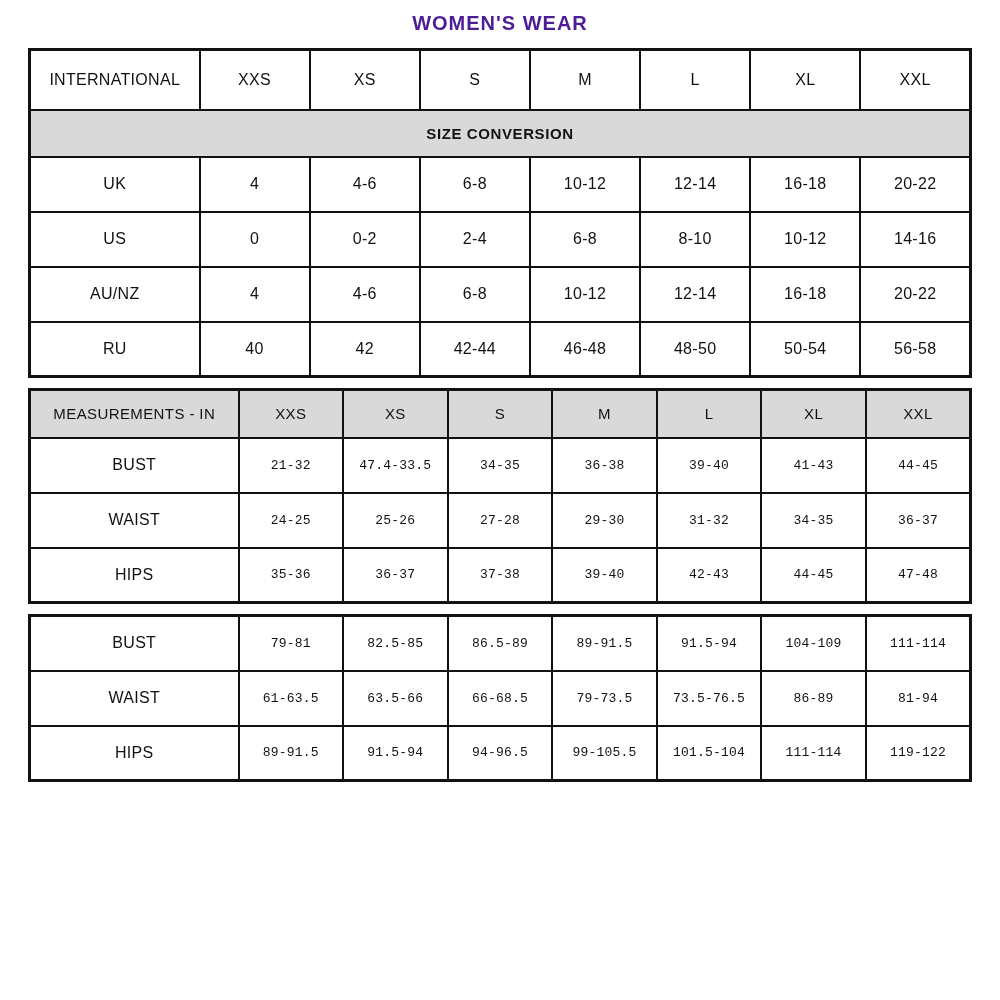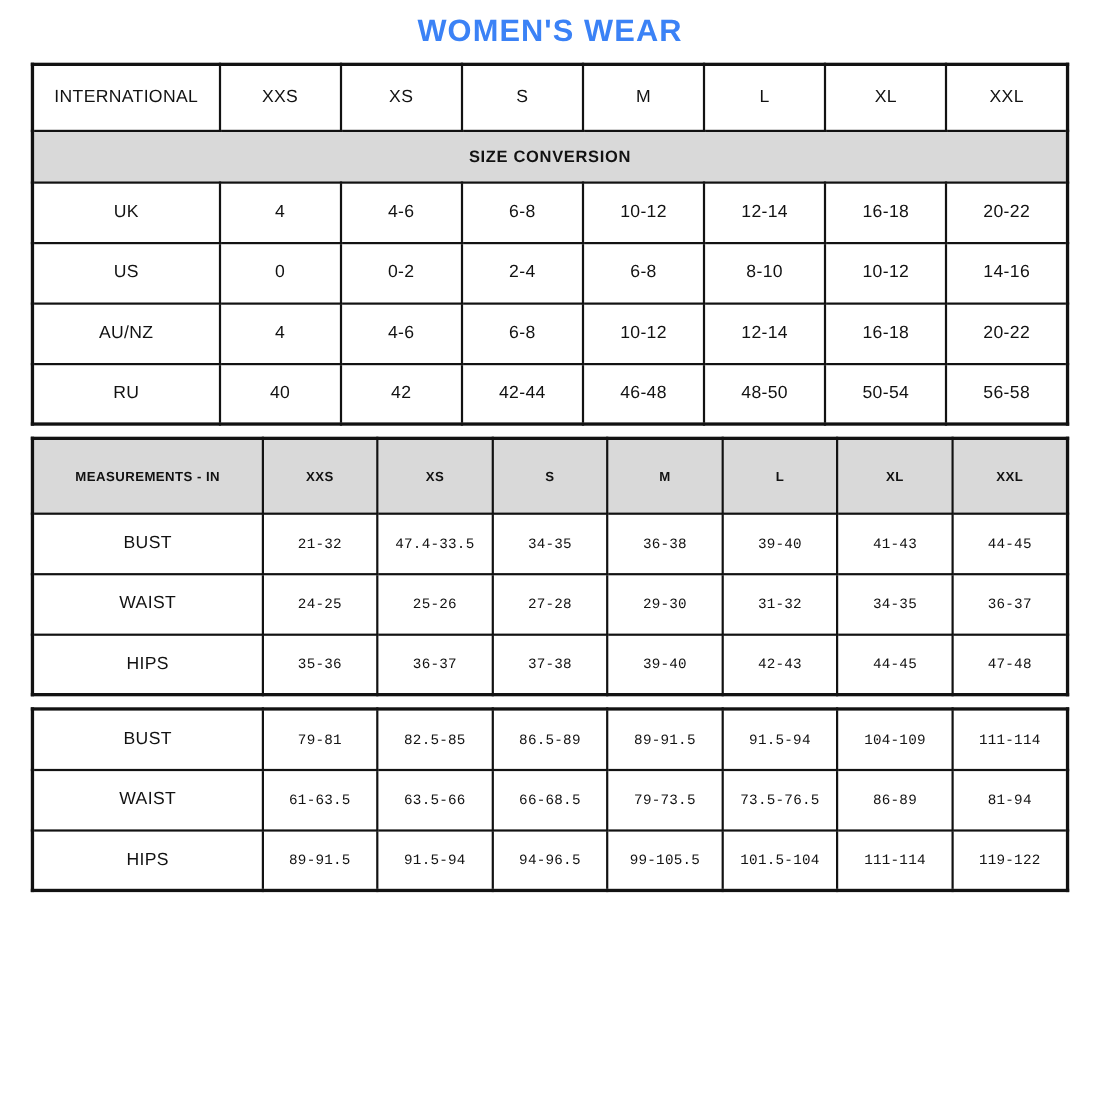--- a/index.html
+++ b/index.html
@@ -11,24 +11,24 @@
     height: 1000px;
     font-family: "Liberation Sans", sans-serif;
     color: #121212;
   }
   .page {
     padding: 12px 28px 0 28px;
   }
   .title {
     margin: 0 0 13px 0;
     text-align: center;
-    font-size: 28px;
+    font-size: 20px;
     font-weight: bold;
     letter-spacing: 1px;
-    color: #3b82f6;
+    color: #4c1d95;
   }
   table.grid {
     width: 944px;
     border-collapse: collapse;
     table-layout: fixed;
     margin: 0 0 10px 0;
     border: 3px solid var(--border, #121212);
   }
   table.grid th, table.grid td {
     border: 2px solid var(--border, #121212);
@@ -45,24 +45,24 @@
     letter-spacing: 0.6px;
   }
   .plain-head {
     height: 60px;
     background: #ffffff;
     font-weight: normal;
     font-size: 16px;
     letter-spacing: 0.3px;
   }
   .gray-head {
-    height: 68px;
+    height: 48px;
     background: var(--header-bg, #d9d9d9);
-    font-weight: bold;
-    font-size: 12px;
+    font-weight: normal;
+    font-size: 15px;
     letter-spacing: 0.4px;
   }
   table.grid td { height: 55px; font-weight: normal; }
   .size-conversion td { font-size: 16px; letter-spacing: 0.3px; }
   .measurements-in .row-label, .measurements-cm .row-label { font-size: 16px; letter-spacing: 0.3px; }
   .measurements-in .value, .measurements-cm .value { font-size: 13px; letter-spacing: 0.2px; font-family: Liberation Mono, monospace; }
   .size-conversion col.col-first { width: 170px; }
   .measurements-in col.col-first, .measurements-cm col.col-first { width: 209px; }
 </style>
 </head>

